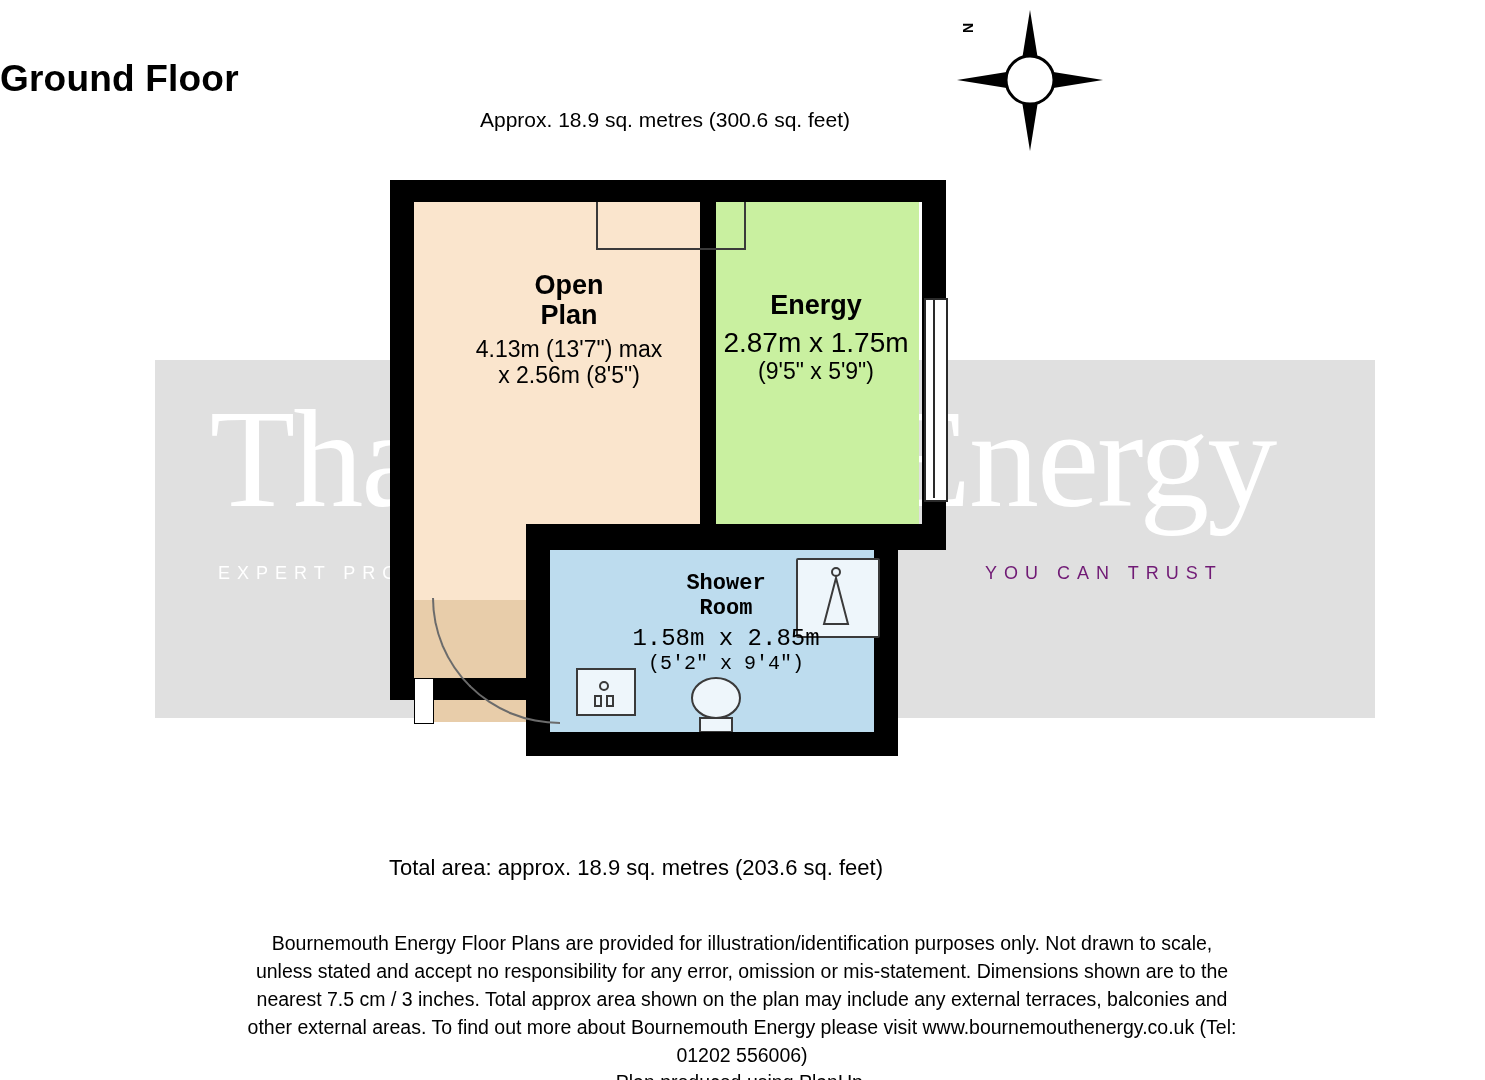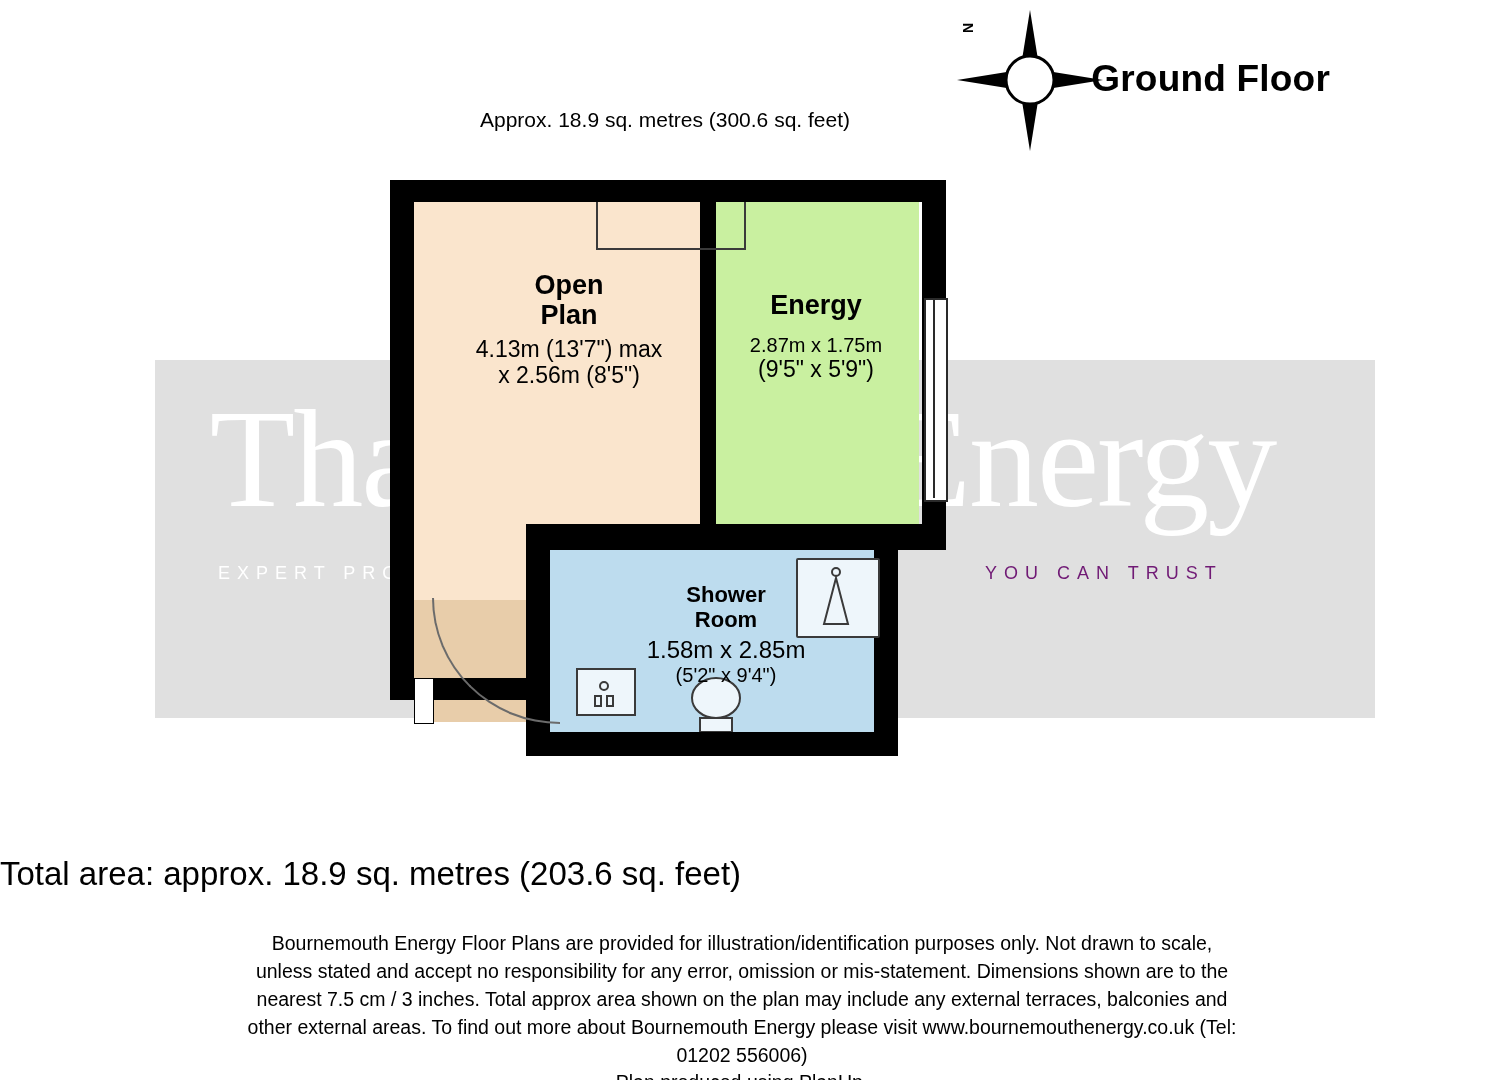--- a/index.html
+++ b/index.html
@@ -15,21 +15,21 @@
     color: #000000;
     overflow: hidden;
   }
 
   
   .floor-title {
     position: absolute;
     left: 0;
     top: 58px;
     width: 1330px;
-    text-align: right;
+    text-align: left;
     font-size: 37px;
     font-weight: bold;
     letter-spacing: 0.2px;
   }
   .floor-subtitle {
     position: absolute;
     left: 0;
     top: 108px;
     width: 1330px;
     text-align: center;
@@ -148,21 +148,22 @@
     border-right: none;
     background: transparent;
   }
 
   
   .total-area {
     position: absolute;
     left: 0;
     top: 855px;
     width: 1272px;
-    font-size: 33px;
+    text-align: center;
+    font-size: 22px;
   }
   .disclaimer {
     position: absolute;
     left: 242px;
     top: 930px;
     width: 1000px;
     text-align: center;
     font-size: 19.5px;
     line-height: 1.43;
   }
@@ -245,25 +246,25 @@
 
   <div class="label" style="left:44px; top:90px; width:270px; font-size:27px;">
     <div class="name">Open</div>
     <div class="name">Plan</div>
     <div style="font-size:23px;margin-top:7px;">4.13m (13'7") max</div>
     <div style="font-size:23px;">x 2.56m (8'5")</div>
   </div>
 
   <div class="label" style="left:320px; top:110px; width:212px; font-size:27px;">
     <div class="name">Energy</div>
-    <div style="font-size:20px;margin-top:14px;">2.87m x 1.75m</div>
+    <div style="font-size:28px;margin-top:7px;">2.87m x 1.75m</div>
     <div style="font-size:23px;">(9'5" x 5'9")</div>
   </div>
 
-  <div class="label" style="left:236px; top:403px; width:200px; font-size:22px;">
+  <div class="label" style="left:236px; top:392px; width:200px; font-size:22px;font-family:Liberation Mono, monospace;">
     <div class="name">Shower</div>
     <div class="name">Room</div>
     <div style="font-size:24px;margin-top:5px;">1.58m x 2.85m</div>
     <div style="font-size:20px;">(5'2" x 9'4")</div>
   </div>
 
 </div>
 
 <div class="total-area">Total area: approx. 18.9 sq. metres (203.6 sq. feet)</div>
 <div class="disclaimer">

